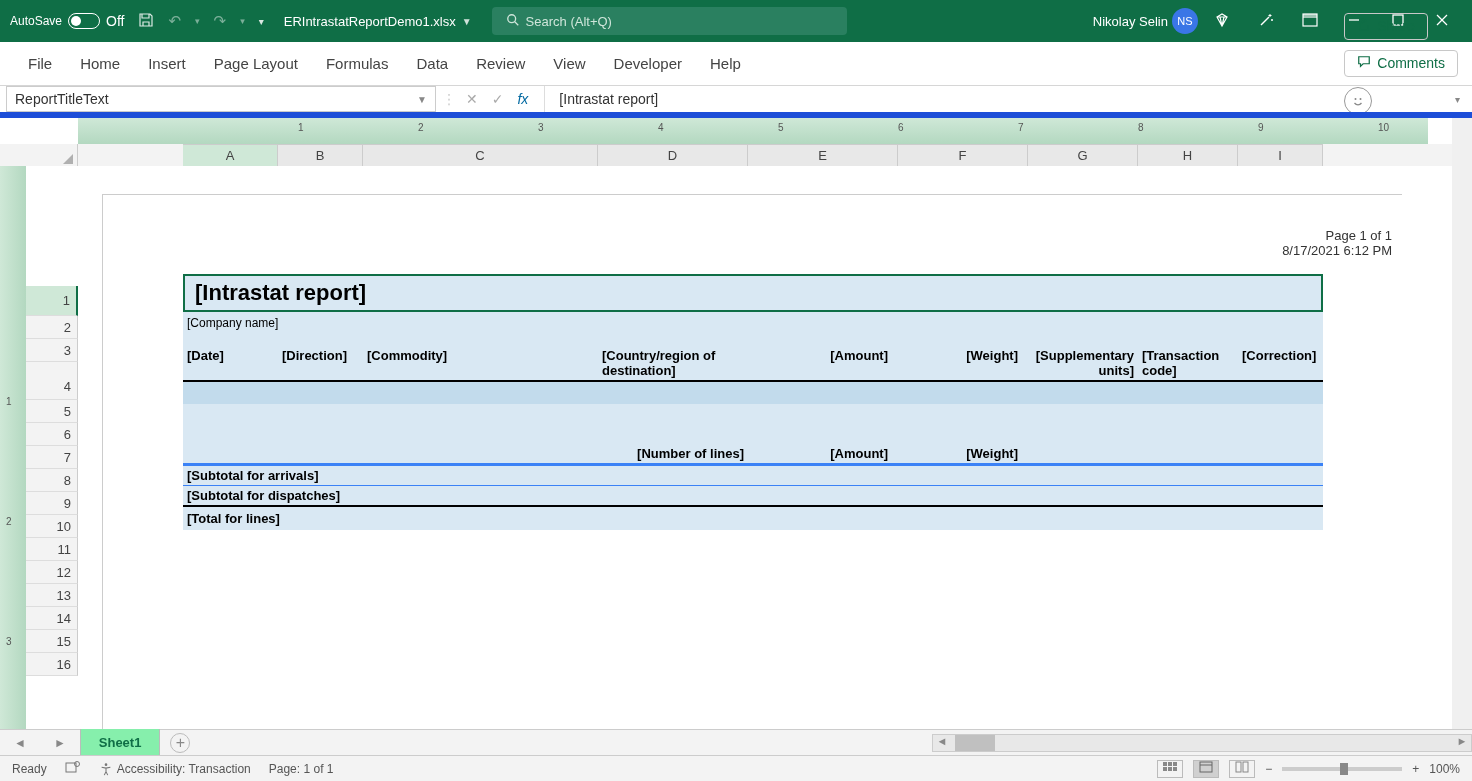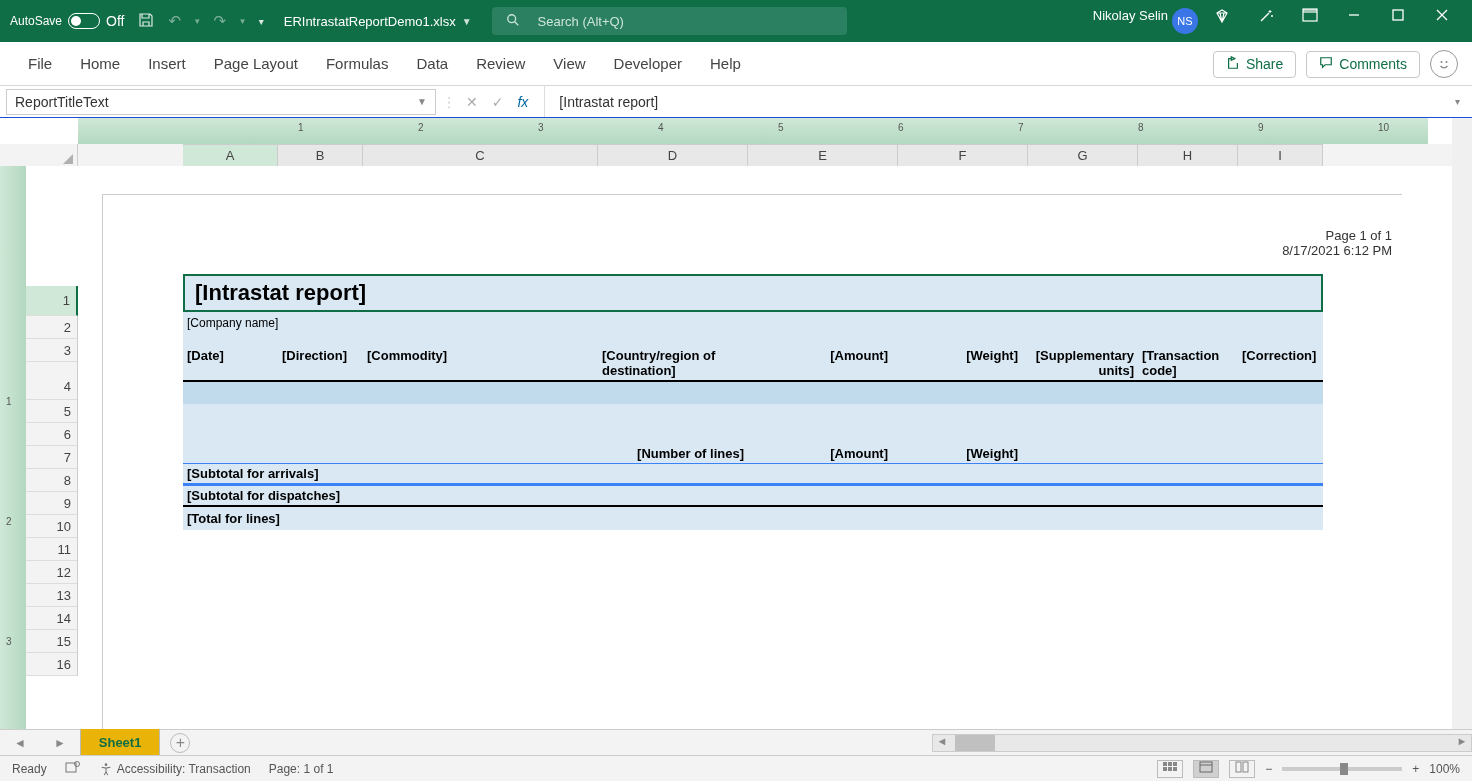--- a/index.html
+++ b/index.html
@@ -7,35 +7,35 @@
 
 
 .titlebar { background: #0f6e46; height: 42px; display: flex; align-items: center; color: #fff; padding: 0 10px; }
 .autosave { display: flex; align-items: center; gap: 6px; font-size: 12px; }
 .toggle-off { width: 32px; height: 16px; border: 1px solid #fff; border-radius: 8px; display: flex; align-items: center; padding: 0 2px; }
 .toggle-knob { width: 10px; height: 10px; border-radius: 50%; background: #fff; }
 .qat { display: flex; align-items: center; gap: 14px; margin-left: 14px; }
 .qat-icon { color: #fff; opacity: 0.85; font-size: 15px; }
 .qat-dim { opacity: 0.45; }
 .filename { margin-left: 20px; font-size: 13px; display: flex; align-items: center; gap: 6px; }
-.searchbox { margin-left: 20px; background: #2a8060; border-radius: 4px; height: 28px; width: 355px; display: flex; align-items: center; padding: 0 14px; gap: 18px; font-size: 13px; color: #cfe5da; }
-.titlebar-right { margin-left: auto; display: flex; gap: 4px; }
+.searchbox { margin-left: 20px; background: #2a8060; border-radius: 4px; height: 28px; width: 355px; display: flex; align-items: center; padding: 0 14px; gap: 6px; font-size: 13px; color: #cfe5da; }
+.titlebar-right { margin-left: auto; display: flex; align-items: center; gap: 4px; }
 .username { font-size: 13px; }
 .avatar { background: #3a76e6; width: 26px; height: 26px; border-radius: 50%; font-size: 11px; display: flex; align-items: center; justify-content: center; }
 .winbtn { width: 40px; text-align: center; font-size: 14px; color: #fff; }
 
 
 .ribbon-tabs { background: #fff; height: 44px; border-bottom: 1px solid #d6d6d6; display: flex; align-items: center; padding: 0 14px; font-size: 15px; color: #444; }
 .ribbon-tabs .tab { padding: 8px 14px; height: 100%; display: flex; align-items: center; }
-.ribbon-right { margin-left: auto; display: flex; align-items: flex-end; gap: 10px; }
+.ribbon-right { margin-left: auto; display: flex; align-items: flex-start; gap: 10px; flex-direction: column; }
 .share-btn, .comments-btn { border: 1px solid #c8c8c8; border-radius: 4px; padding: 4px 12px; font-size: 14px; color: #0f6e46; display: flex; align-items: center; gap: 6px; }
 .smiley { width: 28px; height: 28px; border: 1.5px solid #999; border-radius: 50%; display: flex; align-items: center; justify-content: center; color: #777; font-size: 14px;}
 
 
-.formula-bar { height: 32px; display: flex; align-items: center; border-bottom: 1px solid #1d4ed8; font-size: 14px; }
+.formula-bar { height: 32px; display: flex; align-items: center; border-bottom: 6px solid #1d4ed8; font-size: 14px; }
 .name-box { width: 430px; border: 1px solid #ccc; margin: 2px 6px; height: 26px; display: flex; align-items: center; padding: 0 8px; color: #333; justify-content: space-between;}
 .name-box span.vd { color:#888; font-size:10px;}
 .fb-sep { width: 8px; color: #ccc; text-align:center;}
 .fb-icons { display: flex; align-items: center; gap: 14px; padding: 0 16px; color: #aaa; border-right: 1px solid #ddd; height: 100%;}
 .fx { font-style: italic; color: #0369a1; }
 .formula-input { flex: 1; padding: 0 14px; color: #333; }
 .formula-expand { padding: 0 12px; color: #888; font-size:10px;}
 
 
 .ruler-row { height: 26px; display: flex; background:#fff; }
@@ -67,29 +67,29 @@
 
 .report { position: absolute; left: 105px; top: 108px; width: 1140px; background: #d9e8f3; }
 .report-title { border: 2px solid #0f6e46; background: #d9e8f3; font-size: 22px; font-weight: bold; padding: 4px 10px; }
 .company { font-size: 12px; padding: 4px 4px 2px 4px; }
 .hdr-row { display: flex; font-weight: bold; font-size: 13px; border-bottom: 2px solid #000; margin-top: 14px;}
 .cell { padding: 2px 4px; }
 .wA{width:95px;} .wB{width:85px;} .wC{width:235px;} .wD{width:150px;} .wE{width:150px;} .wF{width:130px;} .wG{width:110px;} .wH{width:100px;} .wI{width:85px;}
 .wE,.wF{ text-align:right; padding-right:10px;}
 .light-row { background:#c2dbec; height:22px;}
 .blank-rows { height:40px; }
-.sub-hdr { display:flex; font-weight:bold; font-size:13px; border-bottom:1px solid #3b82f6;}
-.subtotal { font-weight:bold; font-size:13px; padding:2px 4px; border-bottom:3px solid #3b82f6;}
+.sub-hdr { display:flex; font-weight:bold; font-size:13px; border-bottom:3px solid #3b82f6;}
+.subtotal { font-weight:bold; font-size:13px; padding:2px 4px; border-bottom:1px solid #3b82f6;}
 .subtotal.last{ border-bottom:2px solid #000;}
 .total { font-weight:bold; font-size:13px; padding:4px 4px;}
 
 
 .sheet-tab-bar { height: 26px; background: #f3f3f3; border-top: 1px solid #ccc; display: flex; align-items: center; }
 .tab-arrows { padding: 0 14px; color: #888; font-size:12px;}
-.sheet-tab { background:#eab308; border:1px solid #bbb; border-bottom:2px solid #0f6e46; padding:8px 18px; font-size:13px; font-weight:bold; color:#0f6e46;}
+.sheet-tab { background:#86efac; border:1px solid #bbb; border-bottom:2px solid #0f6e46; padding:8px 18px; font-size:13px; font-weight:bold; color:#0f6e46;}
 .add-sheet { margin-left: 10px; width:20px; height:20px; border:1px solid #bbb; border-radius:50%; text-align:center; line-height:18px; color:#888;}
 .h-scroll { margin-left:auto; width:540px; height:18px; background:#e8e8e8; border:1px solid #ccc; display:flex;}
 .h-scroll .thumb{ width:40px; background:#c0c0c0; margin-left:4px;}
 .h-scroll .arrow{ width:18px; text-align:center; color:#888; font-size:11px;}
 
 
 .status-bar { height: 26px; background: #f3f3f3; border-top: 1px solid #ccc; display: flex; align-items: center; font-size: 12px; color: #555; padding: 0 12px; gap: 18px;}
 .status-right { margin-left: auto; display: flex; align-items: center; gap: 10px;}
 .view-btn { width:26px; height:18px; border:1px solid #bbb; text-align:center; line-height:16px;}
 .view-btn.active{ background:#d0d0d0;}

